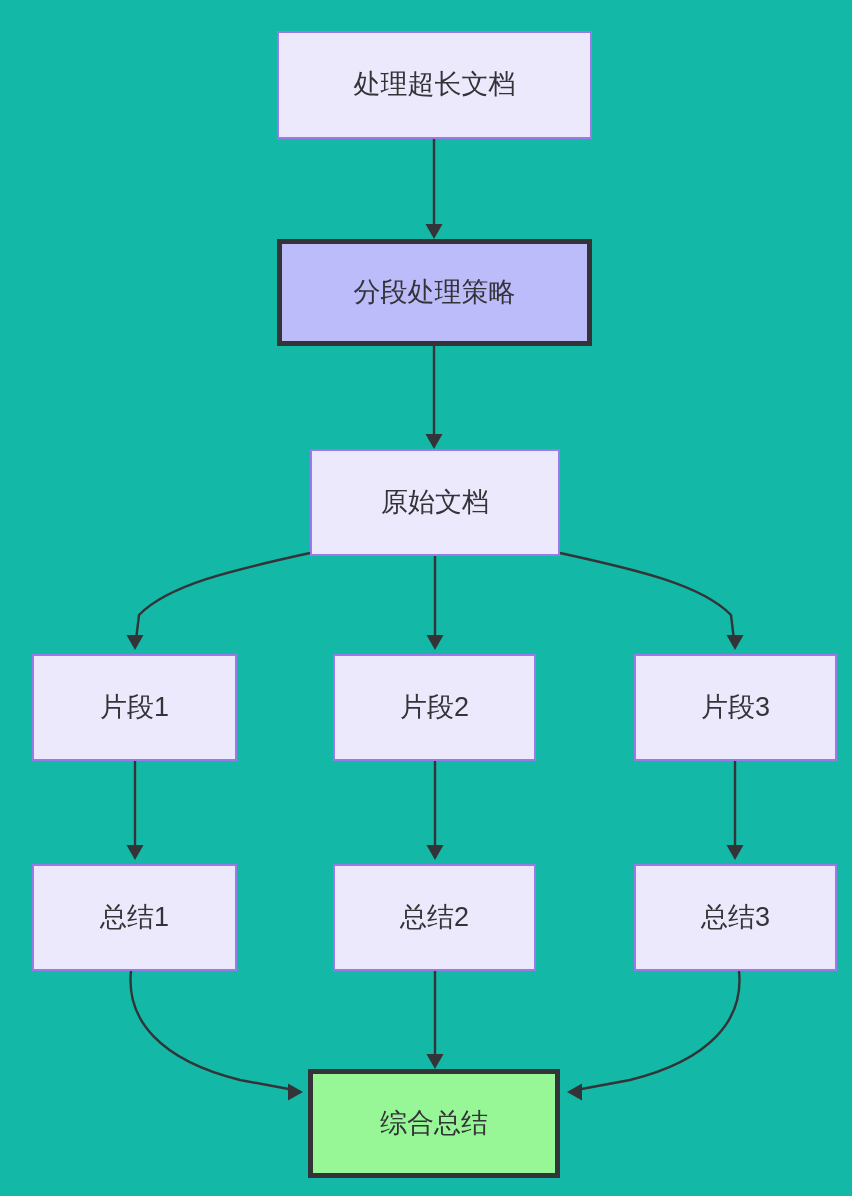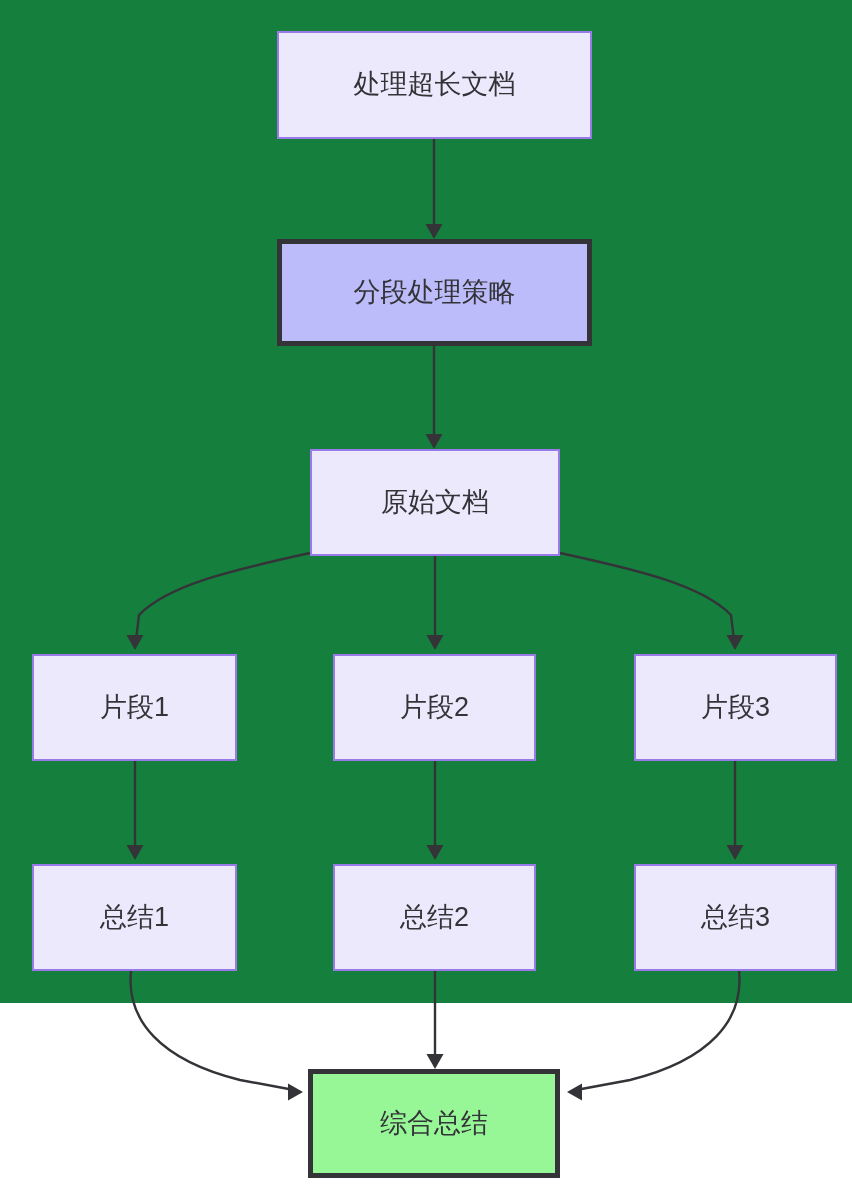--- a/index.html
+++ b/index.html
@@ -10,22 +10,22 @@
   }
   body {
     width: 852px;
     height: 1196px;
     font-family: "Liberation Sans", "DejaVu Sans", sans-serif;
     overflow: hidden;
   }
   #flowchart-root {
     position: relative;
     width: 852px;
-    height: 1003px;
-    background: #15803d;
+    height: 1196px;
+    background: #14b8a6;
     text-align: center;
   }
   svg.diagram {
     display: block;
     width: 852px;
     height: 1196px;
   }
   .node-box {
     stroke-linejoin: miter;
   }

